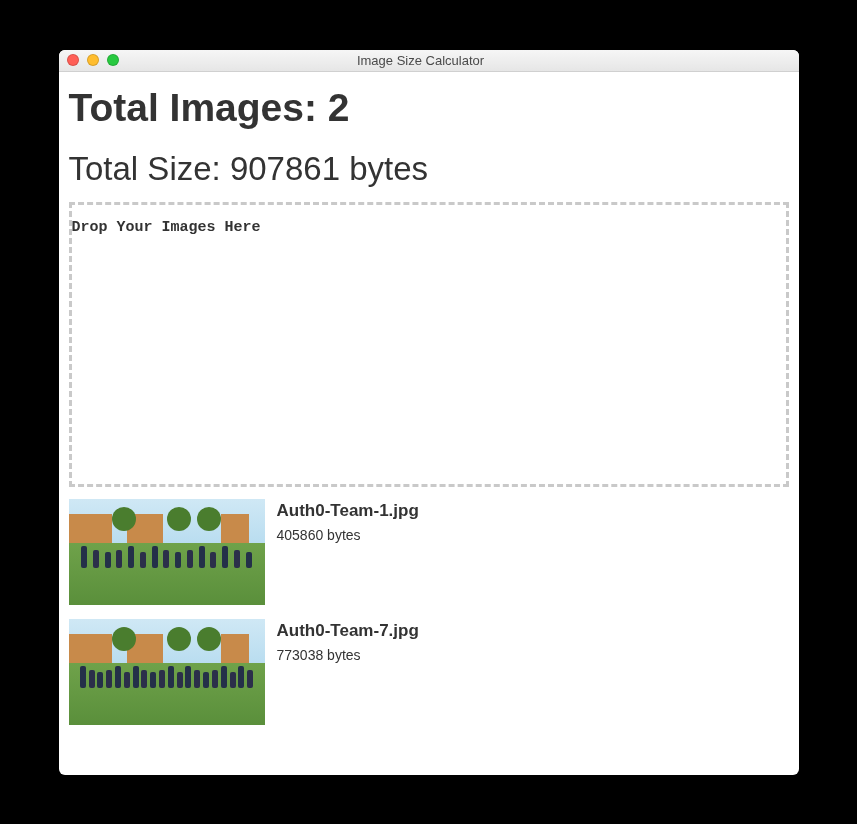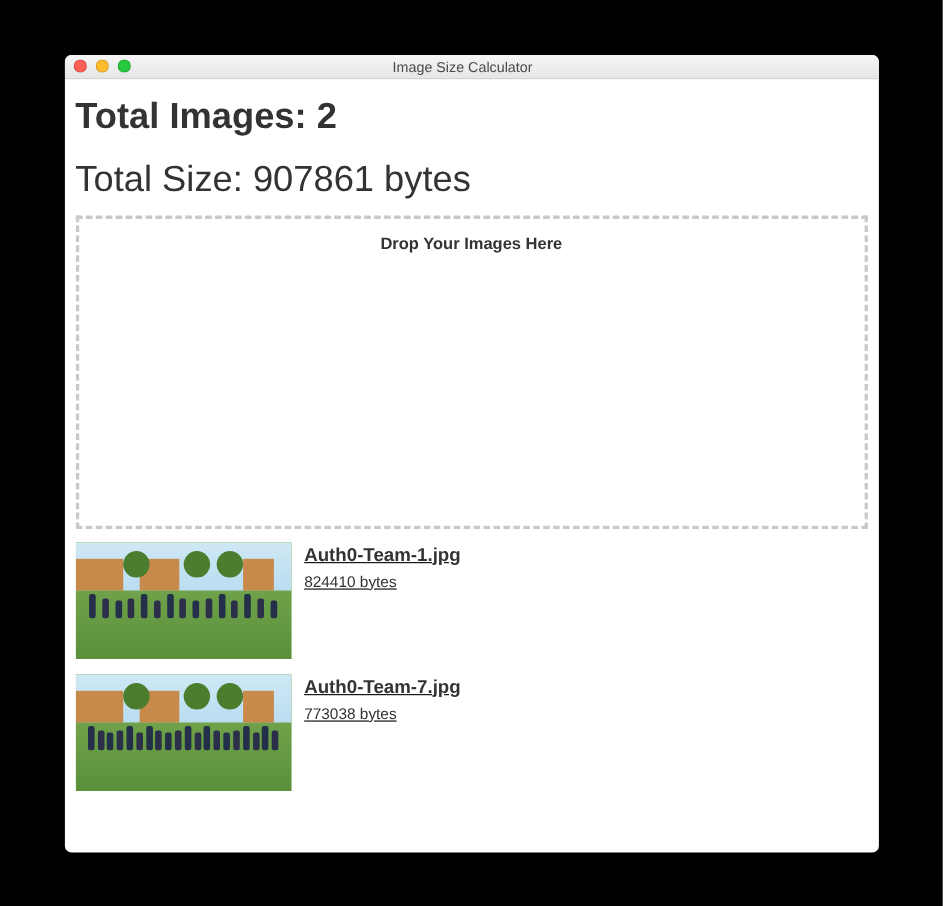--- a/index.html
+++ b/index.html
@@ -51,37 +51,38 @@
       font-size: 13px;
       color: #4a4a4a;
       pointer-events: none;
     }
     .content {
       padding: 8px 10px 10px 10px;
       flex: 1;
       overflow: auto;
     }
     .h-total-images {
-      font-size: 33px;
+      font-size: 39px;
       font-weight: 700;
       color: #333;
       margin-top: 6px;
       margin-bottom: 20px;
     }
     .h-total-size {
       font-size: 33px;
       font-weight: 400;
       color: #333;
       margin-bottom: 14px;
     }
     .dropzone {
       border: 3px dashed #c9c9c9;
       height: 285px;
-      text-align: center;
+      text-align: left;
       padding-top: 14px;
+      font-family: Liberation Mono, monospace;
     }
     .dropzone-label {
       font-size: 15px;
       font-weight: 700;
       color: #333;
     }
     .items {
       margin-top: 12px;
     }
     .item {
@@ -140,21 +141,20 @@
     .p {
       width: 6px;
       height: 18px;
       background: #2b2f4a;
       border-radius: 2px;
     }
     .p:nth-child(odd) { height: 22px; background:#243049; }
     .p:nth-child(3n) { height: 16px; }
     .item-meta {
       padding-top: 2px;
-      text-decoration: underline;
     }
     .filename {
       font-size: 17px;
       font-weight: 600;
       color: #333;
       margin-bottom: 6px;
     }
     .filesize {
       font-size: 14px;
       color: #333;
@@ -206,21 +206,21 @@
               <div class="p"></div>
               <div class="p"></div>
               <div class="p"></div>
               <div class="p"></div>
               <div class="p"></div>
               <div class="p"></div>
           </div>
         </div>
         <div class="item-meta">
           <div class="filename">Auth0-Team-1.jpg</div>
-          <div class="filesize">824410 bytes</div>
+          <div class="filesize">405860 bytes</div>
         </div>
       </div>
 
       <div class="item">
         <div class="thumb">
           <div class="sky"></div>
           <div class="bldg a"></div>
             <div class="bldg b"></div>
             <div class="bldg c"></div>
           <div class="tree t1"></div>

